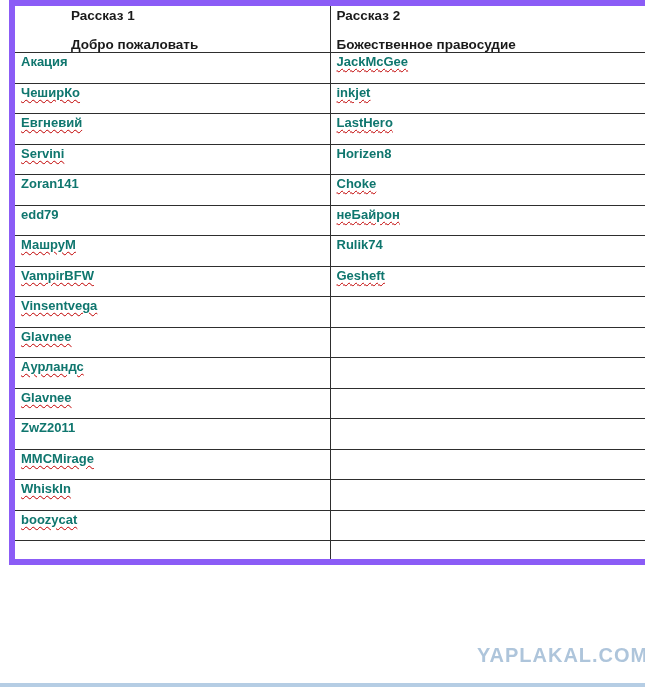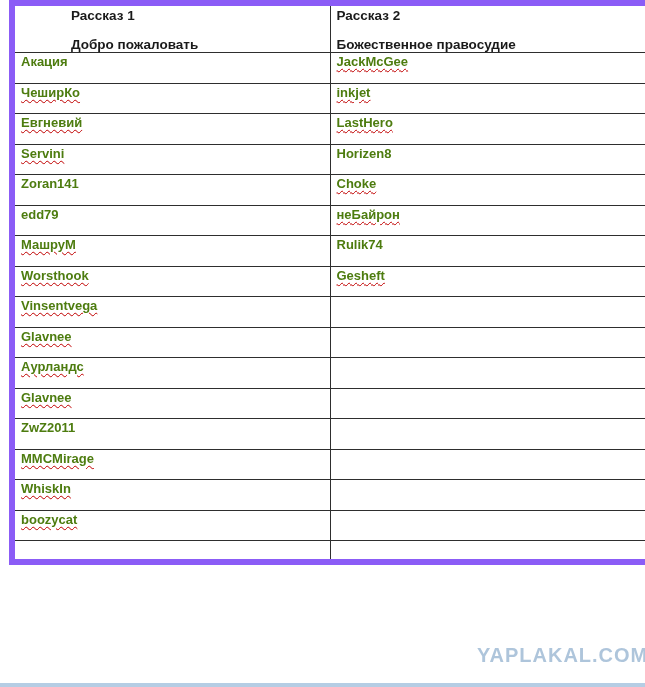--- a/index.html
+++ b/index.html
@@ -37,21 +37,21 @@
     padding: 2px 4px 0 6px;
   }
   th.hdr-cell.col1 { padding-left: 56px; }
   .hdr-title { display: block; line-height: 15px; }
   .hdr-sub   { display: block; line-height: 15px; margin-top: 14px; }
   td.name-cell {
     height: 30.5px;
     padding: 1px 4px 8px 6px;
     font-size: 13px;
     font-weight: bold;
-    color: #4d7c0f;
+    color: #0f766e;
     line-height: 16px;
   }
   tr.empty-row td.name-cell { height: 21px; }
   .name { white-space: nowrap; }
   .misspelled {
     text-decoration-line: underline;
     text-decoration-style: wavy;
     text-decoration-color: #c00000;
     text-decoration-thickness: 1px;
     text-underline-offset: 2px;
@@ -122,21 +122,21 @@
         </tr>
         <tr>
           <td class="name-cell"><span class="name">edd79</span></td>
           <td class="name-cell"><span class="name misspelled">неБайрон</span></td>
         </tr>
         <tr>
           <td class="name-cell"><span class="name misspelled">МашруМ</span></td>
           <td class="name-cell"><span class="name">Rulik74</span></td>
         </tr>
         <tr>
-          <td class="name-cell"><span class="name misspelled">Worsthook</span></td>
+          <td class="name-cell"><span class="name misspelled">VampirBFW</span></td>
           <td class="name-cell"><span class="name misspelled">Gesheft</span></td>
         </tr>
         <tr>
           <td class="name-cell"><span class="name misspelled">Vinsentvega</span></td>
           <td class="name-cell"></td>
         </tr>
         <tr>
           <td class="name-cell"><span class="name misspelled">Glavnee</span></td>
           <td class="name-cell"></td>
         </tr>

